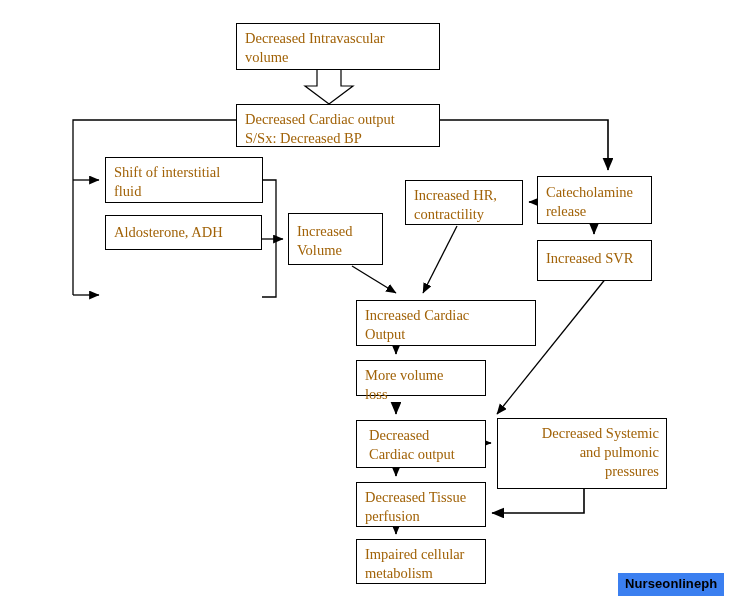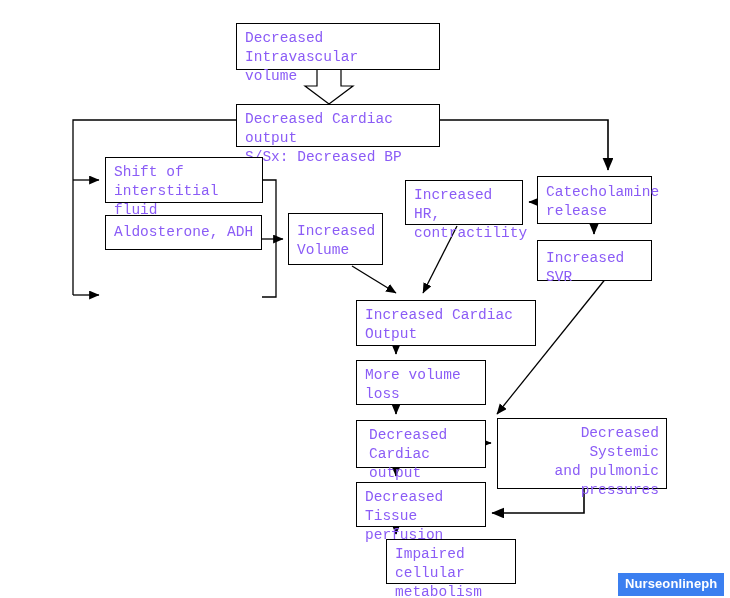--- a/index.html
+++ b/index.html
@@ -26,32 +26,32 @@
     left: 0;
     top: 0;
     width: 730px;
     height: 598px;
   }
   .nodebox {
     position: absolute;
     box-sizing: border-box;
     border: 1px solid #000000;
     background: #ffffff;
-    font-family: Liberation Mono, monospace;
+    font-family: Liberation Serif, serif;
     font-size: 14.5px;
     line-height: 1.32;
-    color: #8b5cf6;
+    color: #a16207;
     padding: 5px 7px 4px 8px;
     white-space: pre-line;
   }
   .badge {
     position: absolute;
     box-sizing: border-box;
     background: #3b7ff0;
-    color: #ffffff;
+    color: #000000;
     font-family: "Liberation Sans", sans-serif;
     font-size: 13px;
     font-weight: bold;
     letter-spacing: 0.1px;
     padding: 3px 7px 4px 7px;
     line-height: 1.25;
   }
 </style>
 </head>
 <body>
@@ -146,31 +146,31 @@
 contractility</div>
 
   <div class="nodebox" style="left:537px; top:176px; width:115px; height:48px; padding-top:6px;">Catecholamine
 release</div>
 
   <div class="nodebox" style="left:537px; top:240px; width:115px; height:41px; padding-top:8px;">Increased SVR</div>
 
   <div class="nodebox" style="left:356px; top:300px; width:180px; height:46px;">Increased Cardiac
 Output</div>
 
-  <div class="nodebox" style="left:356px; top:360px; width:130px; height:45px;">More volume
+  <div class="nodebox" style="left:356px; top:360px; width:130px; height:36px;">More volume
 loss</div>
 
   <div class="nodebox" style="left:356px; top:420px; width:130px; height:48px;padding-left:12px;">Decreased
 Cardiac output</div>
 
   <div class="nodebox" style="left:497px; top:418px; width:170px; height:71px;text-align:right;">Decreased Systemic
 and pulmonic
 pressures</div>
 
   <div class="nodebox" style="left:356px; top:482px; width:130px; height:45px;">Decreased Tissue
 perfusion</div>
 
-  <div class="nodebox" style="left:356px; top:539px; width:130px; height:45px;margin-left:30px;">Impaired cellular
+  <div class="nodebox" style="left:356px; top:539px; width:130px; height:45px;">Impaired cellular
 metabolism</div>
 
   <div class="badge" style="left:618px; top:573px;">Nurseonlineph</div>
 
 </div>
 
 </body></html>

